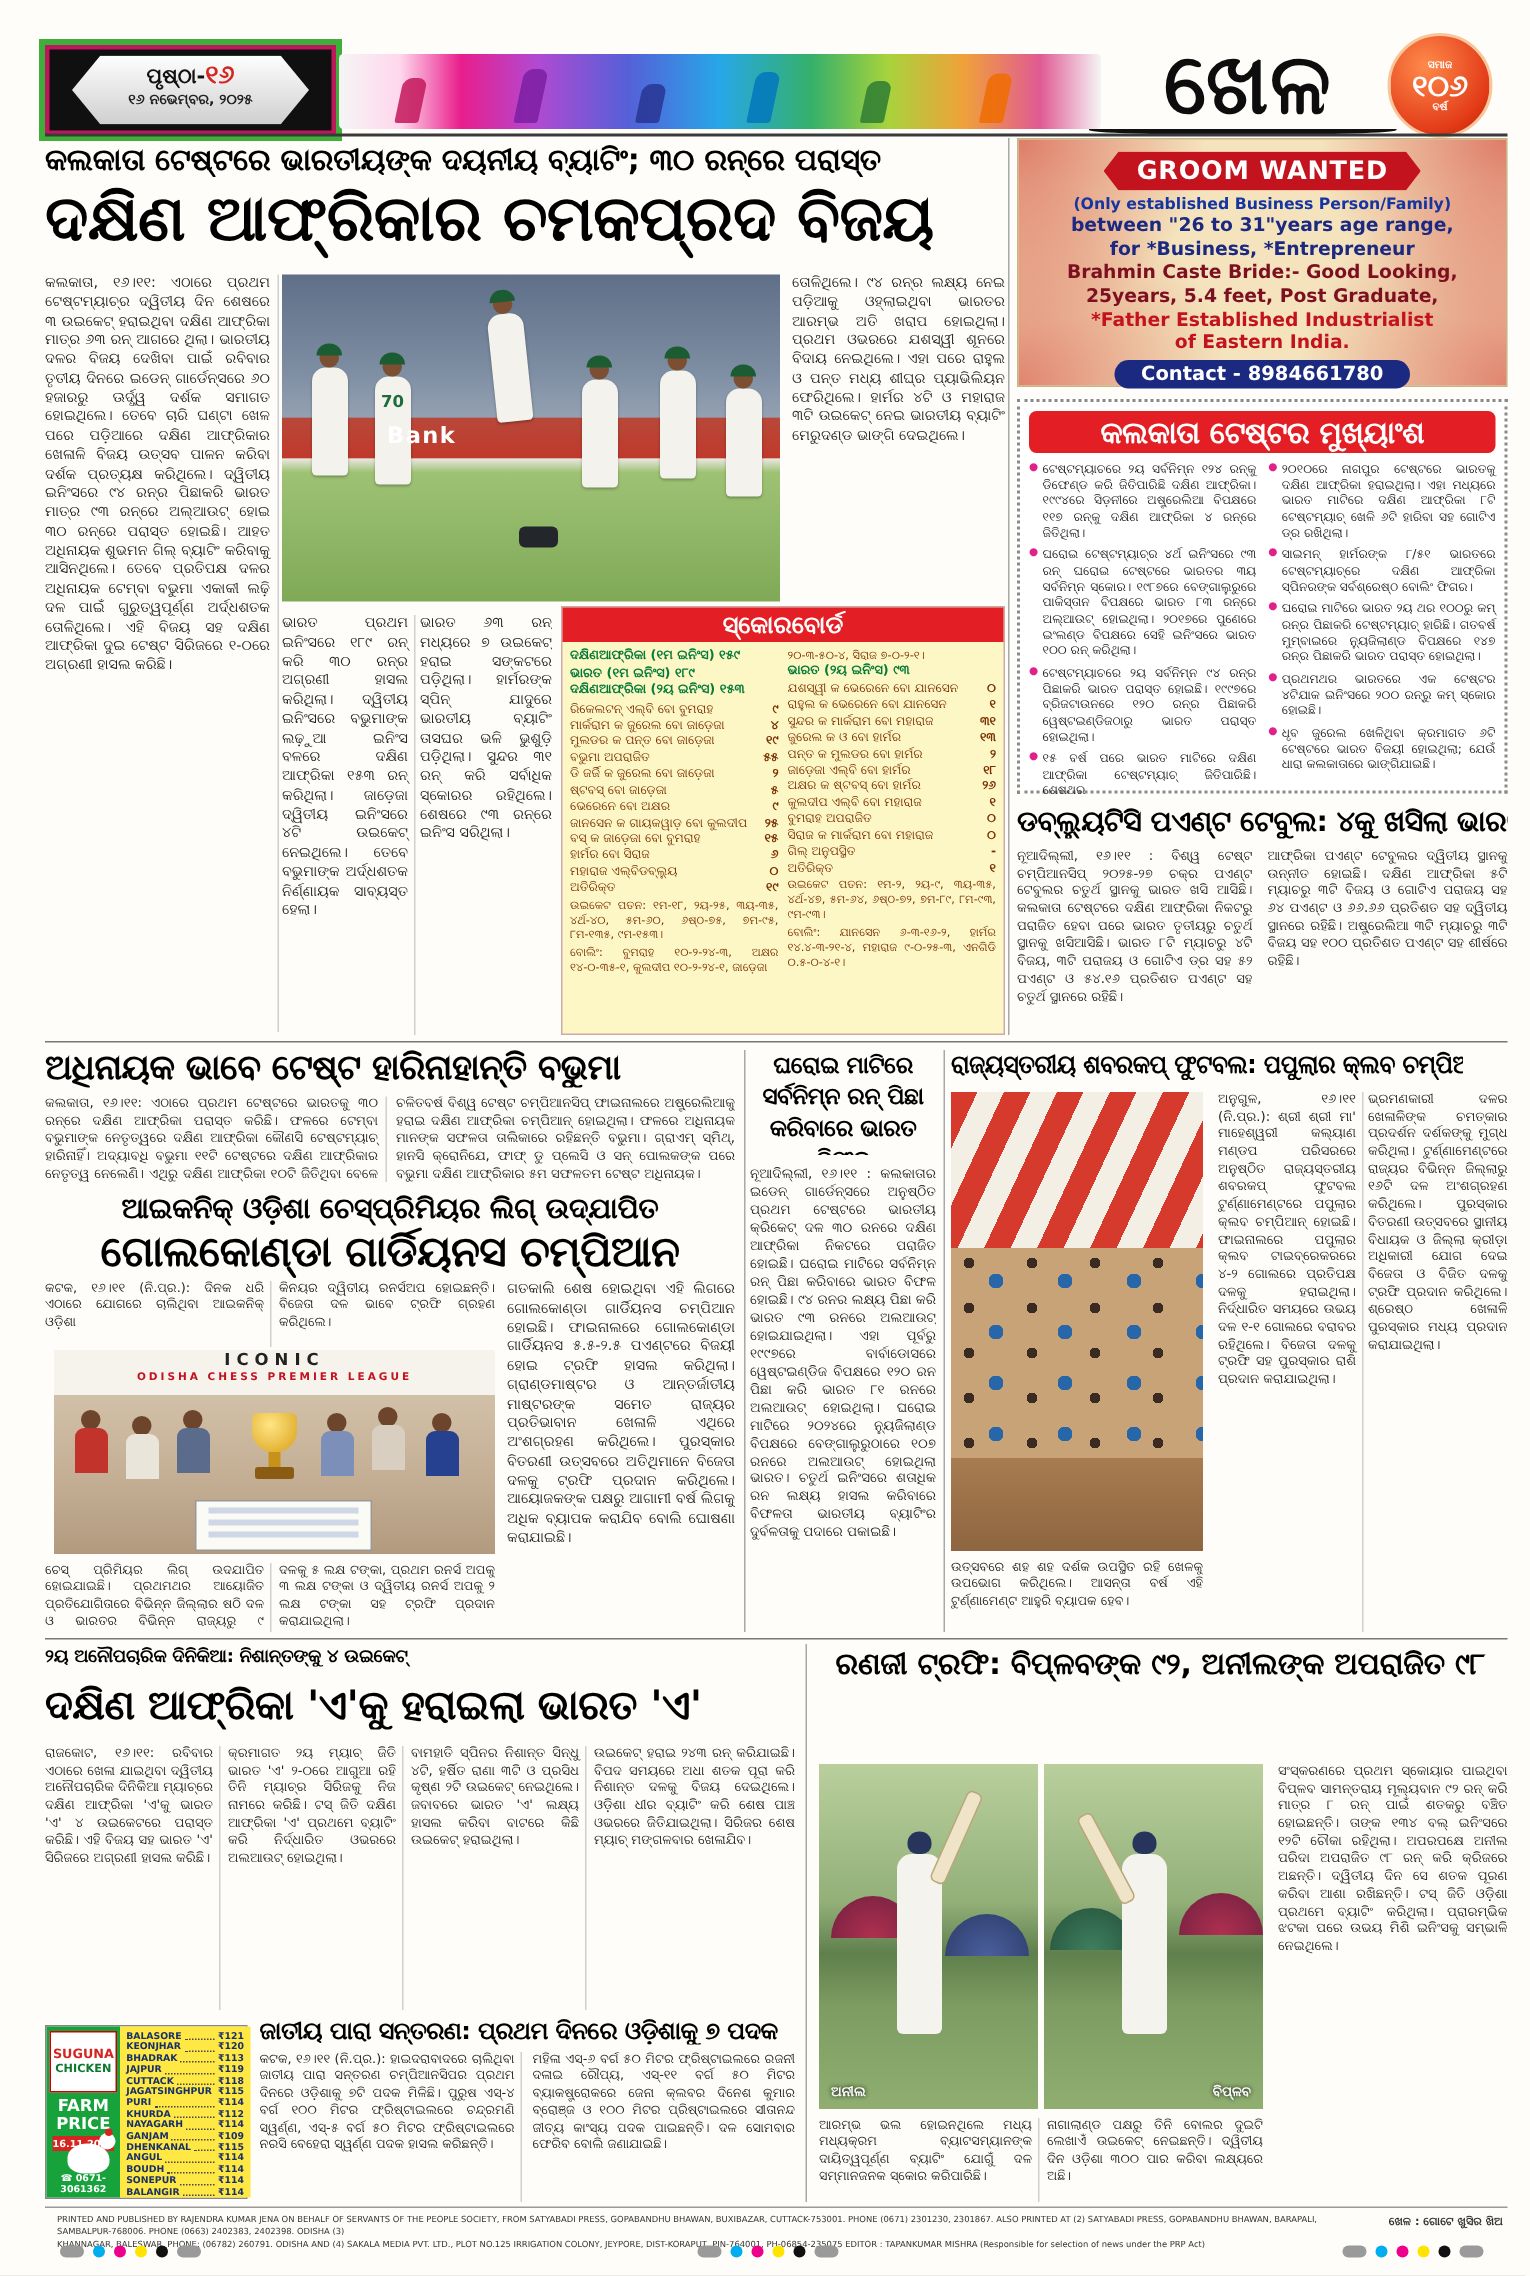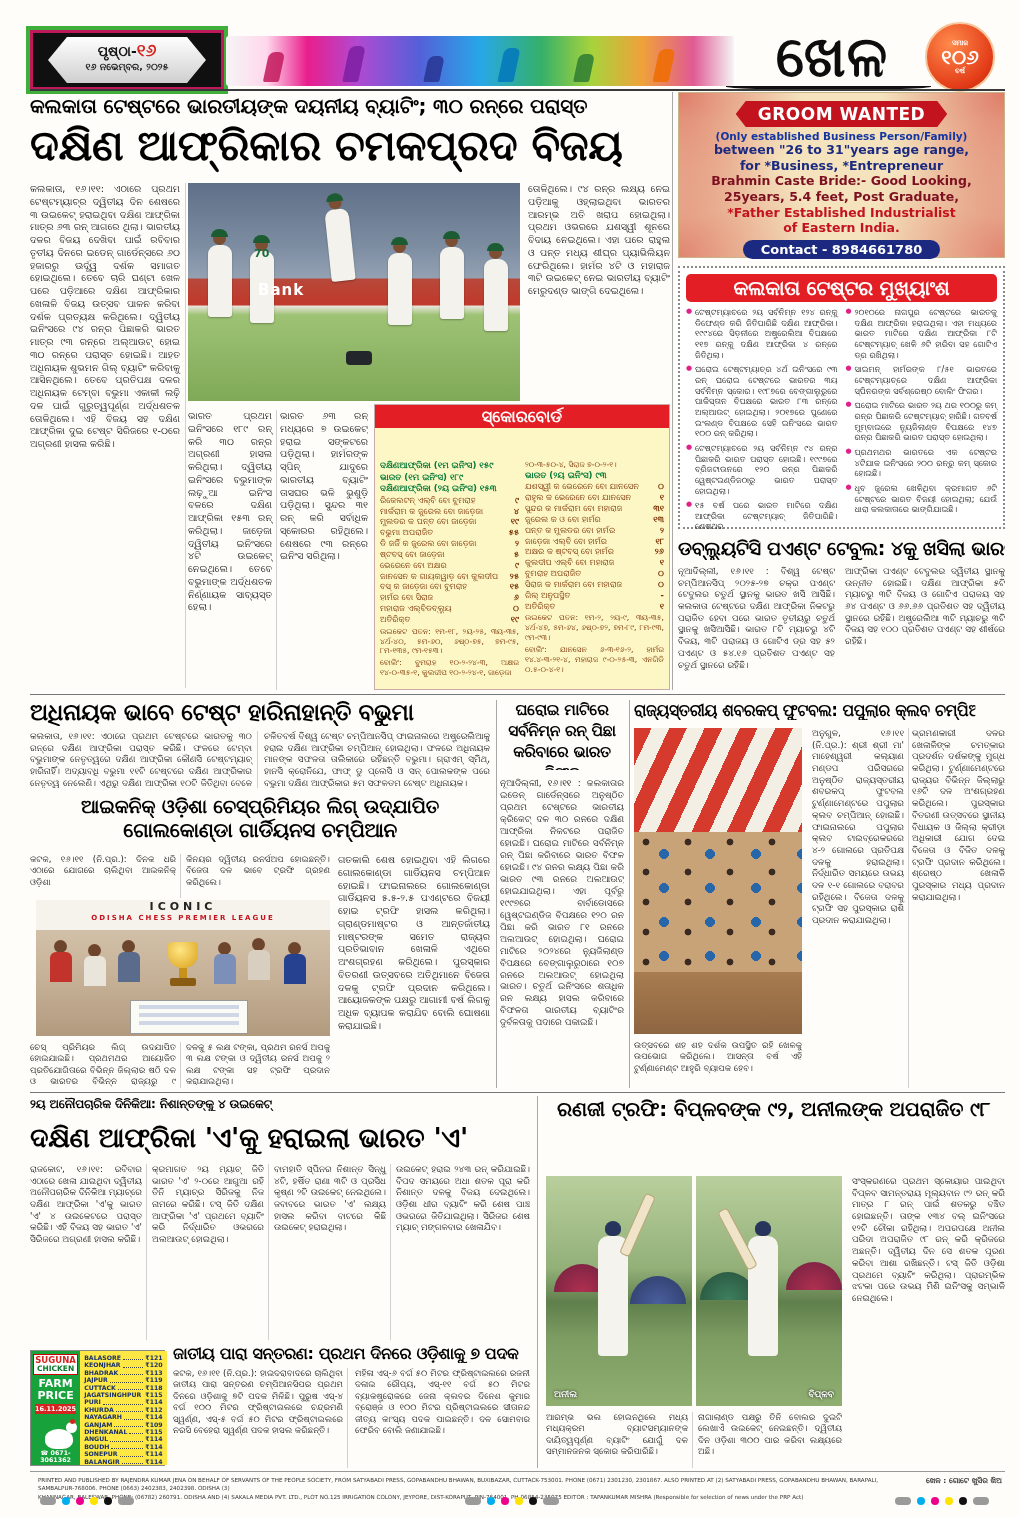--- a/index.html
+++ b/index.html
@@ -58,21 +58,21 @@
   .hl-title{background:#e31e24;color:#fff;font-weight:800;font-size:20px;text-align:center;border-radius:5px;padding:2px 0;letter-spacing:-.3px;}
   .hl-cols{display:flex;gap:8px;margin-top:5px;}
   .hl-col{width:50%;}
   .hl-col ul{margin:0;padding:0;list-style:none;}
   .hl-col li{font-size:8.2px;line-height:1.3;text-align:justify;margin-bottom:4px;position:relative;padding-left:9px;color:#222;}
   .hl-col li::before{content:"●";position:absolute;left:0;top:0;color:#e0218a;font-size:7px;}
   
   .sb{position:absolute;left:374px;top:404px;width:296px;height:286px;background:#fdf7c5;border:1px solid #caa;box-sizing:border-box;}
   .sb-title{background:#e31e24;color:#fff;font-weight:800;font-size:16px;text-align:center;padding:2px 0;}
   .sb-cols{display:flex;gap:6px;padding:4px 5px;}
-  .sb-col{width:50%;margin-top:28px;}
+  .sb-col{width:50%;}
   .sb-inn{color:#067a38;font-weight:bold;font-size:8.6px;line-height:1.35;}
   .sb-row{display:flex;justify-content:space-between;font-size:8.2px;line-height:1.32;color:#7a2f00;}
   .sb-row .r{font-weight:bold;}
   .sb-foot{font-size:7.6px;line-height:1.3;color:#7a2f00;margin-top:2px;text-align:justify;}
   
   .photo-chess{position:absolute;left:36px;top:900px;width:294px;height:136px;overflow:hidden;background:linear-gradient(180deg,#d8c9b2,#c5b096 60%,#b29a7e);}
   .chess-banner{position:absolute;left:0;top:0;width:100%;height:30px;background:#f6f3ec;text-align:center;}
   .chess-banner .b1{font-size:11px;font-weight:800;letter-spacing:4px;color:#222;line-height:14px;text-align:center;}
   .chess-banner .b2{font-size:7px;font-weight:800;letter-spacing:2px;color:#c2131f;}
   .head{position:absolute;width:13px;height:13px;border-radius:50%;background:#6d452c;}
@@ -94,21 +94,21 @@
   .photo-bat{position:absolute;top:1176px;width:146px;height:230px;overflow:hidden;
      background:linear-gradient(180deg,#b9cf9d 0,#93b079 40%,#5f7f4c 55%,#7d9c62 70%,#8fae70 100%);}
   .umb{position:absolute;width:56px;height:28px;border-radius:56px 56px 0 0;}
   .bat-fig{position:absolute;left:52px;top:60px;width:30px;height:120px;background:#f4f3ed;border-radius:10px 10px 4px 4px;}
   .bat-fig::before{content:"";position:absolute;top:-15px;left:7px;width:16px;height:15px;border-radius:50% 50% 40% 40%;background:#27355c;}
   .bat-blade{position:absolute;width:9px;height:64px;background:#efe3c8;border:1px solid #b8a778;border-radius:4px;}
   .bat-label{position:absolute;bottom:6px;left:8px;color:#fff;font-size:9px;font-weight:bold;text-shadow:0 0 3px #000;}
   
   .suguna{position:absolute;left:30px;top:1350px;width:135px;height:116px;display:flex;border:1px solid #888;box-sizing:border-box;}
   .sug-left{width:56px;background:#17a23c;text-align:center;position:relative;}
-  .sug-logo{margin:3px 2px 0;background:#fff;border:1px solid #c00;padding:1px 0;}
+  .sug-logo{margin:3px 2px 0;background:#fff;border:1px solid #c00;padding:11px 0;}
   .sug-logo .s1{color:#d42520;font-weight:800;font-size:8.5px;line-height:9px;}
   .sug-logo .s2{color:#0c7a2c;font-weight:800;font-size:7.5px;line-height:8px;}
   .sug-fp{color:#fff;font-weight:800;font-size:11px;line-height:12px;margin-top:3px;}
   .sug-date{margin:2px 4px;background:#d42520;color:#fff;font-weight:bold;font-size:6.5px;padding:1px 0;}
   .chick{position:absolute;left:14px;bottom:16px;width:28px;height:20px;background:#fff;border-radius:55% 60% 45% 45%;}
   .chick::before{content:"";position:absolute;right:-4px;top:-7px;width:11px;height:11px;border-radius:50%;background:#fff;}
   .chick::after{content:"";position:absolute;right:-2px;top:-10px;width:5px;height:5px;border-radius:50%;background:#d42520;}
   .sug-phone{position:absolute;bottom:2px;left:0;width:100%;color:#fff;font-size:6.3px;font-weight:bold;}
   .sug-right{flex:1;background:#ffe843;padding:3px 4px;}
   .price-row{display:flex;align-items:flex-end;font-size:6.2px;font-weight:bold;color:#17306b;line-height:7.4px;}
@@ -153,21 +153,21 @@
   <div class="hline" style="left:30px;top:89px;width:975px;"></div>
 
   <div class="kicker" style="left:30px;top:94px;width:645px;font-size:20px;">କଲକାତା ଟେଷ୍ଟରେ ଭାରତୀୟଙ୍କ ଦୟନୀୟ ବ୍ୟାଟିଂ; ୩୦ ରନ୍‌ରେ ପରାସ୍ତ</div>
   <div class="headline" style="left:30px;top:116px;width:645px;font-size:42px;line-height:60px;">ଦକ୍ଷିଣ ଆଫ୍ରିକାର ଚମକପ୍ରଦ ବିଜୟ</div>
 
   <div class="body-txt colrule" style="left:30px;top:183px;width:150px;height:505px;padding-right:5px;">କଲକାତା, ୧୬।୧୧: ଏଠାରେ ପ୍ରଥମ ଟେଷ୍ଟମ୍ୟାଚ୍‌ର ଦ୍ୱିତୀୟ ଦିନ ଶେଷରେ ୩ ଉଇକେଟ୍ ହରାଇଥିବା ଦକ୍ଷିଣ ଆଫ୍ରିକା ମାତ୍ର ୬୩ ରନ୍ ଆଗରେ ଥିଲା। ଭାରତୀୟ ଦଳର ବିଜୟ ଦେଖିବା ପାଇଁ ରବିବାର ତୃତୀୟ ଦିନରେ ଇଡେନ୍ ଗାର୍ଡେନ୍ସରେ ୬୦ ହଜାରରୁ ଊର୍ଦ୍ଧ୍ୱ ଦର୍ଶକ ସମାଗତ ହୋଇଥିଲେ। ତେବେ ଚାରି ଘଣ୍ଟା ଖେଳ ପରେ ପଡ଼ିଆରେ ଦକ୍ଷିଣ ଆଫ୍ରିକାର ଖେଳାଳି ବିଜୟ ଉତ୍ସବ ପାଳନ କରିବା ଦର୍ଶକ ପ୍ରତ୍ୟକ୍ଷ କରିଥିଲେ। ଦ୍ୱିତୀୟ ଇନିଂସରେ ୯୪ ରନ୍‌ର ପିଛାକରି ଭାରତ ମାତ୍ର ୯୩ ରନ୍‌ରେ ଅଲ୍‌ଆଉଟ୍ ହୋଇ ୩୦ ରନ୍‌ରେ ପରାସ୍ତ ହୋଇଛି। ଆହତ ଅଧିନାୟକ ଶୁଭମନ ଗିଲ୍ ବ୍ୟାଟିଂ କରିବାକୁ ଆସିନଥିଲେ। ତେବେ ପ୍ରତିପକ୍ଷ ଦଳର ଅଧିନାୟକ ଟେମ୍ବା ବଭୁମା ଏକାକୀ ଲଢ଼ି ଦଳ ପାଇଁ ଗୁରୁତ୍ୱପୂର୍ଣ୍ଣ ଅର୍ଦ୍ଧଶତକ ତୋଳିଥିଲେ। ଏହି ବିଜୟ ସହ ଦକ୍ଷିଣ ଆଫ୍ରିକା ଦୁଇ ଟେଷ୍ଟ ସିରିଜରେ ୧-୦ରେ ଅଗ୍ରଣୀ ହାସଲ କରିଛି।</div>
 
   <div class="photo-main">
     <span class="pl" style="left:20px;top:62px;"></span>
     <span class="pl" style="left:62px;top:68px;"></span>
-    <span class="jersey-no" style="left:66px;top:64px;">70</span>
+    <span class="jersey-no" style="left:66px;top:78px;">70</span>
     <span class="pl" style="left:140px;top:26px;transform:rotate(-6deg);"></span>
     <span class="pl" style="left:200px;top:70px;"></span>
     <span class="pl" style="left:252px;top:64px;"></span>
     <span class="pl" style="left:296px;top:76px;"></span>
     <span class="bank-label">Bank</span>
     <span class="bag"></span>
   </div>
 
   <div class="body-txt" style="left:528px;top:183px;width:142px;height:218px;">ତୋଳିଥିଲେ। ୯୪ ରନ୍‌ର ଲକ୍ଷ୍ୟ ନେଇ ପଡ଼ିଆକୁ ଓହ୍ଲାଇଥିବା ଭାରତର ଆରମ୍ଭ ଅତି ଖରାପ ହୋଇଥିଲା। ପ୍ରଥମ ଓଭରରେ ଯଶସ୍ୱୀ ଶୂନରେ ବିଦାୟ ନେଇଥିଲେ। ଏହା ପରେ ରାହୁଲ ଓ ପନ୍ତ ମଧ୍ୟ ଶୀଘ୍ର ପ୍ୟାଭିଲିୟନ ଫେରିଥିଲେ। ହାର୍ମର ୪ଟି ଓ ମହାରାଜ ୩ଟି ଉଇକେଟ୍ ନେଇ ଭାରତୀୟ ବ୍ୟାଟିଂ ମେରୁଦଣ୍ଡ ଭାଙ୍ଗି ଦେଇଥିଲେ।</div>
   <div class="body-txt colrule" style="left:188px;top:410px;width:84px;height:280px;padding-right:4px;">ଭାରତ ପ୍ରଥମ ଇନିଂସରେ ୧୮୯ ରନ୍ କରି ୩୦ ରନ୍‌ର ଅଗ୍ରଣୀ ହାସଲ କରିଥିଲା। ଦ୍ୱିତୀୟ ଇନିଂସରେ ବଭୁମାଙ୍କ ଲଢ଼ୁଆ ଇନିଂସ ବଳରେ ଦକ୍ଷିଣ ଆଫ୍ରିକା ୧୫୩ ରନ୍ କରିଥିଲା। ଜାଡ଼େଜା ଦ୍ୱିତୀୟ ଇନିଂସରେ ୪ଟି ଉଇକେଟ୍ ନେଇଥିଲେ। ତେବେ ବଭୁମାଙ୍କ ଅର୍ଦ୍ଧଶତକ ନିର୍ଣ୍ଣାୟକ ସାବ୍ୟସ୍ତ ହେଲା।</div>
@@ -335,21 +335,21 @@
   <div class="body-txt" style="left:678px;top:566px;width:157px;height:122px;font-size:8.8px;">ନୂଆଦିଲ୍ଲୀ, ୧୬।୧୧ : ବିଶ୍ୱ ଟେଷ୍ଟ ଚମ୍ପିଆନସିପ୍ ୨୦୨୫-୨୭ ଚକ୍ର ପଏଣ୍ଟ ଟେବୁଲର ଚତୁର୍ଥ ସ୍ଥାନକୁ ଭାରତ ଖସି ଆସିଛି। କଲକାତା ଟେଷ୍ଟରେ ଦକ୍ଷିଣ ଆଫ୍ରିକା ନିକଟରୁ ପରାଜିତ ହେବା ପରେ ଭାରତ ତୃତୀୟରୁ ଚତୁର୍ଥ ସ୍ଥାନକୁ ଖସିଆସିଛି। ଭାରତ ୮ଟି ମ୍ୟାଚରୁ ୪ଟି ବିଜୟ, ୩ଟି ପରାଜୟ ଓ ଗୋଟିଏ ଡ୍ର ସହ ୫୨ ପଏଣ୍ଟ ଓ ୫୪.୧୬ ପ୍ରତିଶତ ପଏଣ୍ଟ ସହ ଚତୁର୍ଥ ସ୍ଥାନରେ ରହିଛି।</div>
   <div class="body-txt" style="left:845px;top:566px;width:160px;height:122px;font-size:8.8px;">ଆଫ୍ରିକା ପଏଣ୍ଟ ଟେବୁଲର ଦ୍ୱିତୀୟ ସ୍ଥାନକୁ ଉନ୍ନୀତ ହୋଇଛି। ଦକ୍ଷିଣ ଆଫ୍ରିକା ୫ଟି ମ୍ୟାଚରୁ ୩ଟି ବିଜୟ ଓ ଗୋଟିଏ ପରାଜୟ ସହ ୬୪ ପଏଣ୍ଟ ଓ ୬୬.୬୬ ପ୍ରତିଶତ ସହ ଦ୍ୱିତୀୟ ସ୍ଥାନରେ ରହିଛି। ଅଷ୍ଟ୍ରେଲିଆ ୩ଟି ମ୍ୟାଚରୁ ୩ଟି ବିଜୟ ସହ ୧୦୦ ପ୍ରତିଶତ ପଏଣ୍ଟ ସହ ଶୀର୍ଷରେ ରହିଛି।</div>
 
   <div class="hline" style="left:30px;top:694px;width:975px;height:1px;background:#777;"></div>
 
   <div class="headline" style="left:30px;top:699px;width:460px;font-size:23px;">ଅଧିନାୟକ ଭାବେ ଟେଷ୍ଟ ହାରିନାହାନ୍ତି ବଭୁମା</div>
   <div class="body-txt colrule" style="left:30px;top:731px;width:222px;height:57px;font-size:8.8px;padding-right:5px;">କଲକାତା, ୧୬।୧୧: ଏଠାରେ ପ୍ରଥମ ଟେଷ୍ଟରେ ଭାରତକୁ ୩୦ ରନ୍‌ରେ ଦକ୍ଷିଣ ଆଫ୍ରିକା ପରାସ୍ତ କରିଛି। ଫଳରେ ଟେମ୍ବା ବଭୁମାଙ୍କ ନେତୃତ୍ୱରେ ଦକ୍ଷିଣ ଆଫ୍ରିକା କୌଣସି ଟେଷ୍ଟମ୍ୟାଚ୍ ହାରିନାହିଁ। ଅଦ୍ୟାବଧି ବଭୁମା ୧୧ଟି ଟେଷ୍ଟରେ ଦକ୍ଷିଣ ଆଫ୍ରିକାର ନେତୃତ୍ୱ ନେଲେଣି। ଏଥିରୁ ଦକ୍ଷିଣ ଆଫ୍ରିକା ୧୦ଟି ଜିତିଥିବା ବେଳେ ଗୋଟିଏ ଡ୍ର ରଖିଛି। ବଭୁମାଙ୍କ ନେତୃତ୍ୱରେ</div>
   <div class="body-txt" style="left:264px;top:731px;width:226px;height:57px;font-size:8.8px;">ଚଳିତବର୍ଷ ବିଶ୍ୱ ଟେଷ୍ଟ ଚମ୍ପିଆନସିପ୍ ଫାଇନାଲରେ ଅଷ୍ଟ୍ରେଲିଆକୁ ହରାଇ ଦକ୍ଷିଣ ଆଫ୍ରିକା ଚମ୍ପିଆନ୍ ହୋଇଥିଲା। ଫଳରେ ଅଧିନାୟକ ମାନଙ୍କ ସଫଳତା ତାଲିକାରେ ରହିଛନ୍ତି ବଭୁମା। ଗ୍ରାଏମ୍ ସ୍ମିଥ୍, ହାନସି କ୍ରୋନିଯେ, ଫାଫ୍ ଡୁ ପ୍ଲେସି ଓ ସନ୍ ପୋଲକଙ୍କ ପରେ ବଭୁମା ଦକ୍ଷିଣ ଆଫ୍ରିକାର ୫ମ ସଫଳତମ ଟେଷ୍ଟ ଅଧିନାୟକ।</div>
 
   <div class="kicker center" style="left:30px;top:795px;width:460px;font-size:19px;">ଆଇକନିକ୍ ଓଡ଼ିଶା ଚେସ୍‌ପ୍ରିମିୟର ଲିଗ୍ ଉଦ୍‌ଯାପିତ</div>
-  <div class="headline center" style="left:30px;top:818px;width:460px;font-size:20px;">ଗୋଲକୋଣ୍ଡା ଗାର୍ଡିୟନସ ଚମ୍ପିଆନ</div>
+  <div class="headline center" style="left:30px;top:818px;width:460px;font-size:28px;">ଗୋଲକୋଣ୍ଡା ଗାର୍ଡିୟନସ ଚମ୍ପିଆନ</div>
 
   <div class="body-txt colrule" style="left:30px;top:854px;width:146px;height:44px;font-size:8.6px;padding-right:4px;">କଟକ, ୧୬।୧୧ (ନି.ପ୍ର.): ଦିନକ ଧରି ଏଠାରେ ଯୋଗରେ ଚାଲିଥିବା ଆଇକନିକ୍ ଓଡ଼ିଶା</div>
   <div class="body-txt" style="left:186px;top:854px;width:144px;height:44px;font-size:8.6px;">କିନୟର ଦ୍ୱିତୀୟ ରନର୍ସଅପ ହୋଇଛନ୍ତି। ବିଜେତା ଦଳ ଭାବେ ଟ୍ରଫି ଗ୍ରହଣ କରିଥିଲେ।</div>
 
   <div class="photo-chess">
     <div class="chess-banner">
       <div class="b1">ICONIC</div>
       <div class="b2">ODISHA CHESS PREMIER LEAGUE</div>
     </div>
     <span class="head" style="left:18px;top:40px;"></span>

